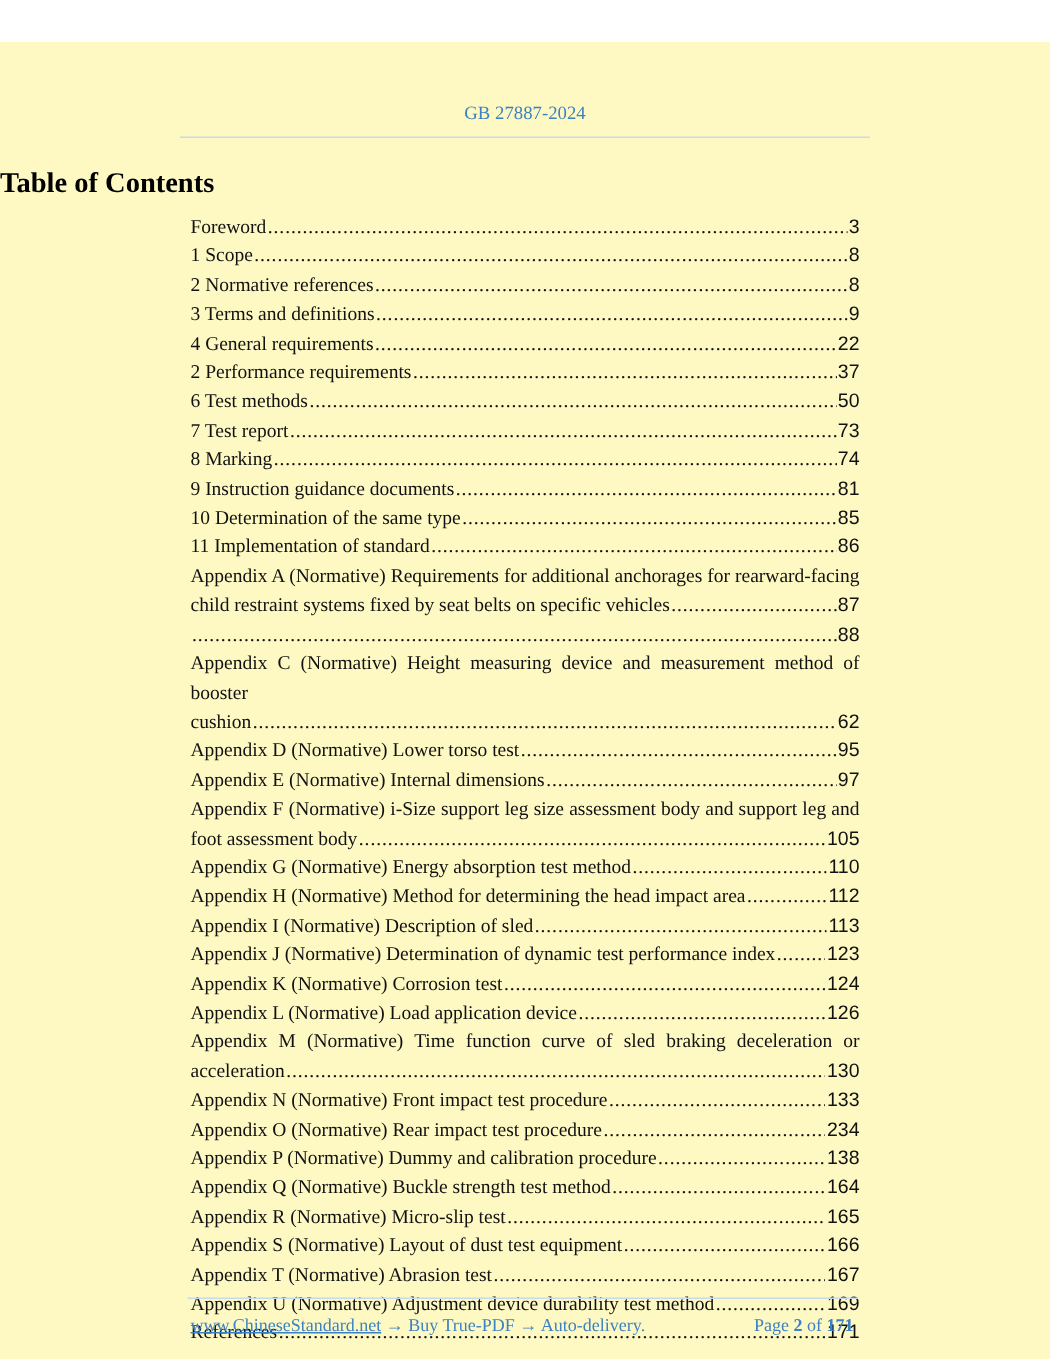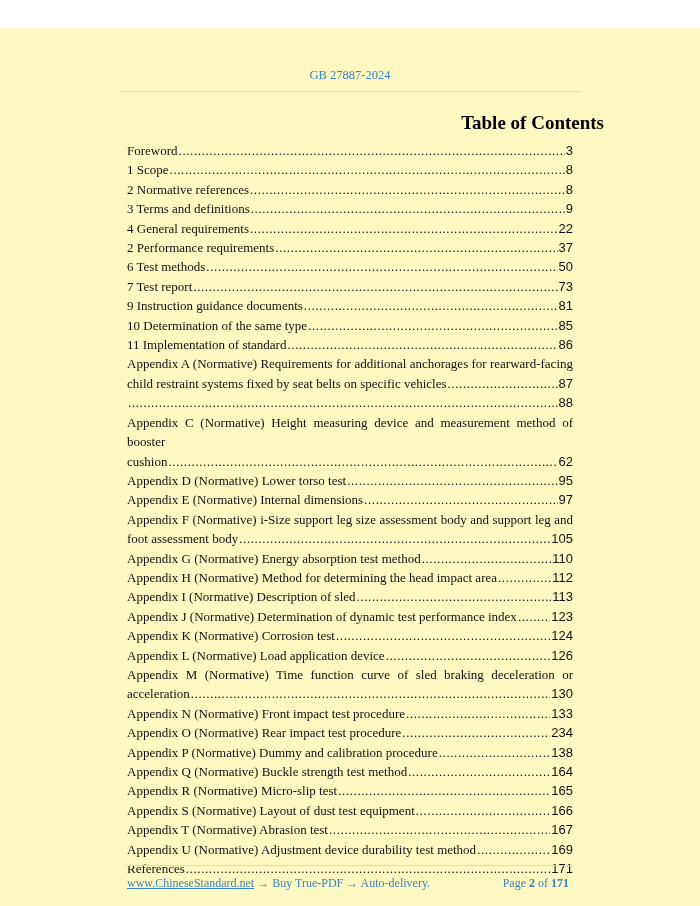--- a/index.html
+++ b/index.html
@@ -7,21 +7,21 @@
   .page { position: absolute; left: 0; top: 0; width: 700px; height: 906px; background: #fef9c3; margin-top: 28px; }
   .header-text {
     position: absolute; left: 0; width: 700px; top: 40px; text-align: center;
     font-family: "Liberation Serif", serif; font-size: 12.5px; color: #3b82c4;
   }
   .header-rule {
     position: absolute; left: 120px; width: 460px; top: 63px; height: 0;
     border-top: 1px solid #c6dcec;
   }
   .title {
-    position: absolute; left: 0; width: 604px; top: 84px; text-align: right;
+    position: absolute; left: 0; width: 604px; top: 84px; text-align: left;
     font-family: "Liberation Serif", serif; font-weight: bold; font-size: 19px; color: #000;
   }
   .toc {
     position: absolute; left: 127px; width: 446px; top: 113px;
     font-family: "Liberation Serif", serif; font-size: 13px; color: #111; line-height: 19.4px;
   }
   .entry { position: relative; cursor: pointer; }
   .entry .line { display: flex; align-items: flex-start; white-space: nowrap; }
   .entry .first-line {
     text-align: justify; text-align-last: justify; white-space: normal; display: block;
@@ -107,20 +107,27 @@
           <span class="txt">6 Test methods</span>
           <span class="dots"></span>
           <span class="pg">50</span>
         </div>
       </div>
       <div class="entry">
         <div class="line">
           <span class="txt">7 Test report</span>
           <span class="dots"></span>
           <span class="pg">73</span>
+        </div>
+      </div>
+      <div class="entry">
+        <div class="line">
+          <span class="txt">8 Marking</span>
+          <span class="dots"></span>
+          <span class="pg">74</span>
         </div>
       </div>
       <div class="entry">
         <div class="line">
           <span class="txt">9 Instruction guidance documents</span>
           <span class="dots"></span>
           <span class="pg">81</span>
         </div>
       </div>
       <div class="entry">

